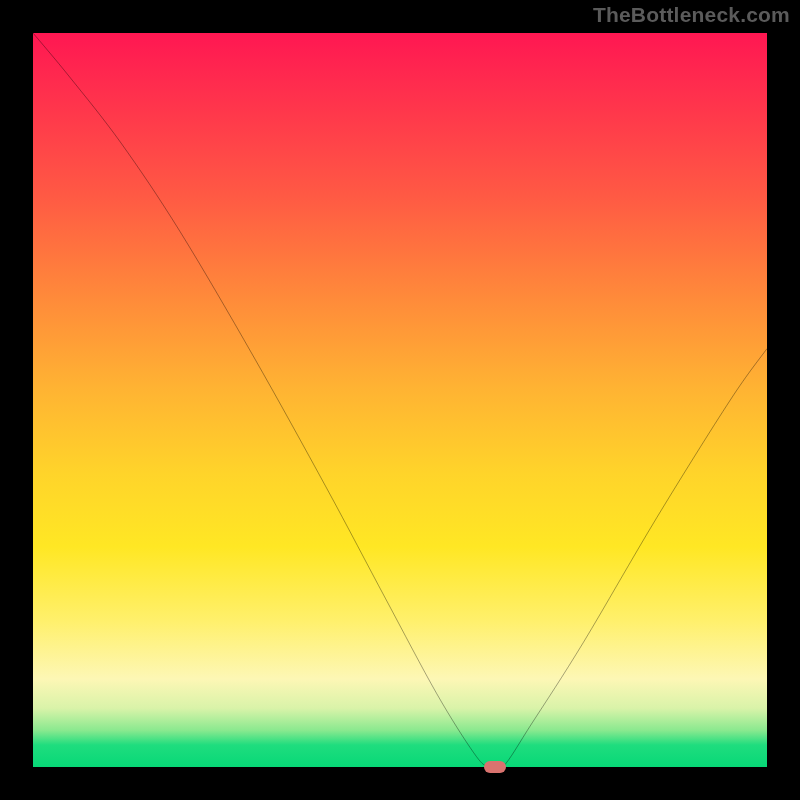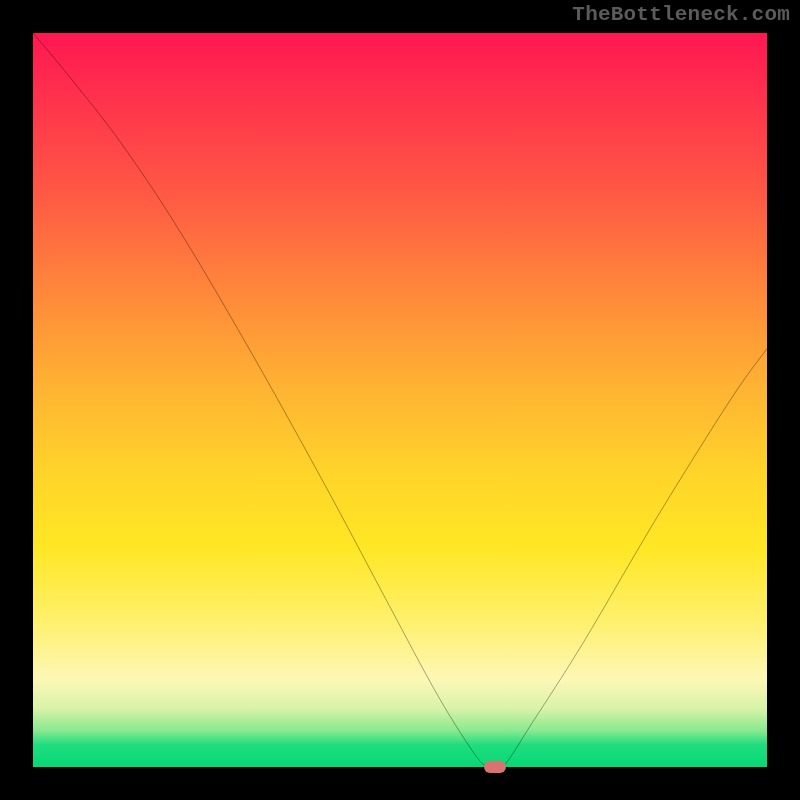--- a/index.html
+++ b/index.html
@@ -9,21 +9,20 @@
     height: 800px;
     background: #000;
     overflow: hidden;
     font-family: Arial, Helvetica, sans-serif;
   }
   .frame {
     position: relative;
     width: 800px;
     height: 800px;
     background: #000;
-    font-family: Liberation Mono, monospace;
   }
   .attribution {
     position: absolute;
     top: 3px;
     right: 10px;
     color: #5b5b5b;
     font-size: 21px;
     font-weight: 600;
     letter-spacing: 0.2px;
     z-index: 10;

